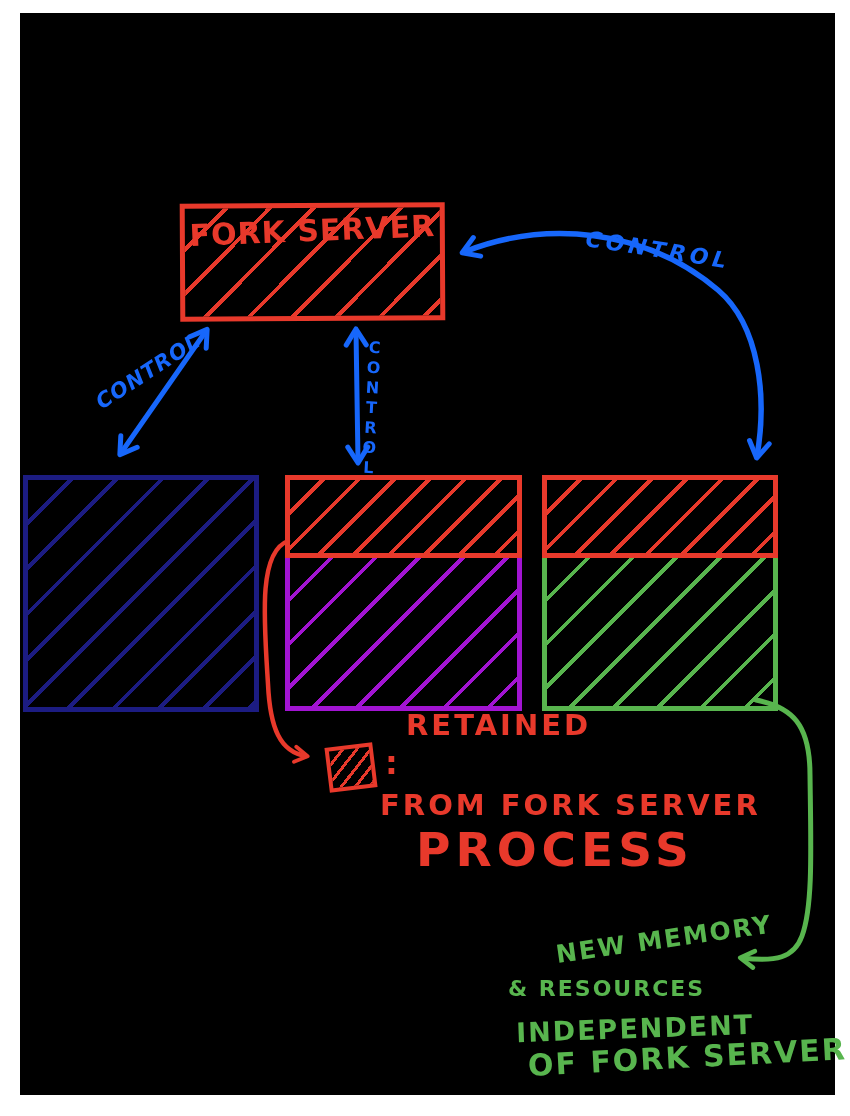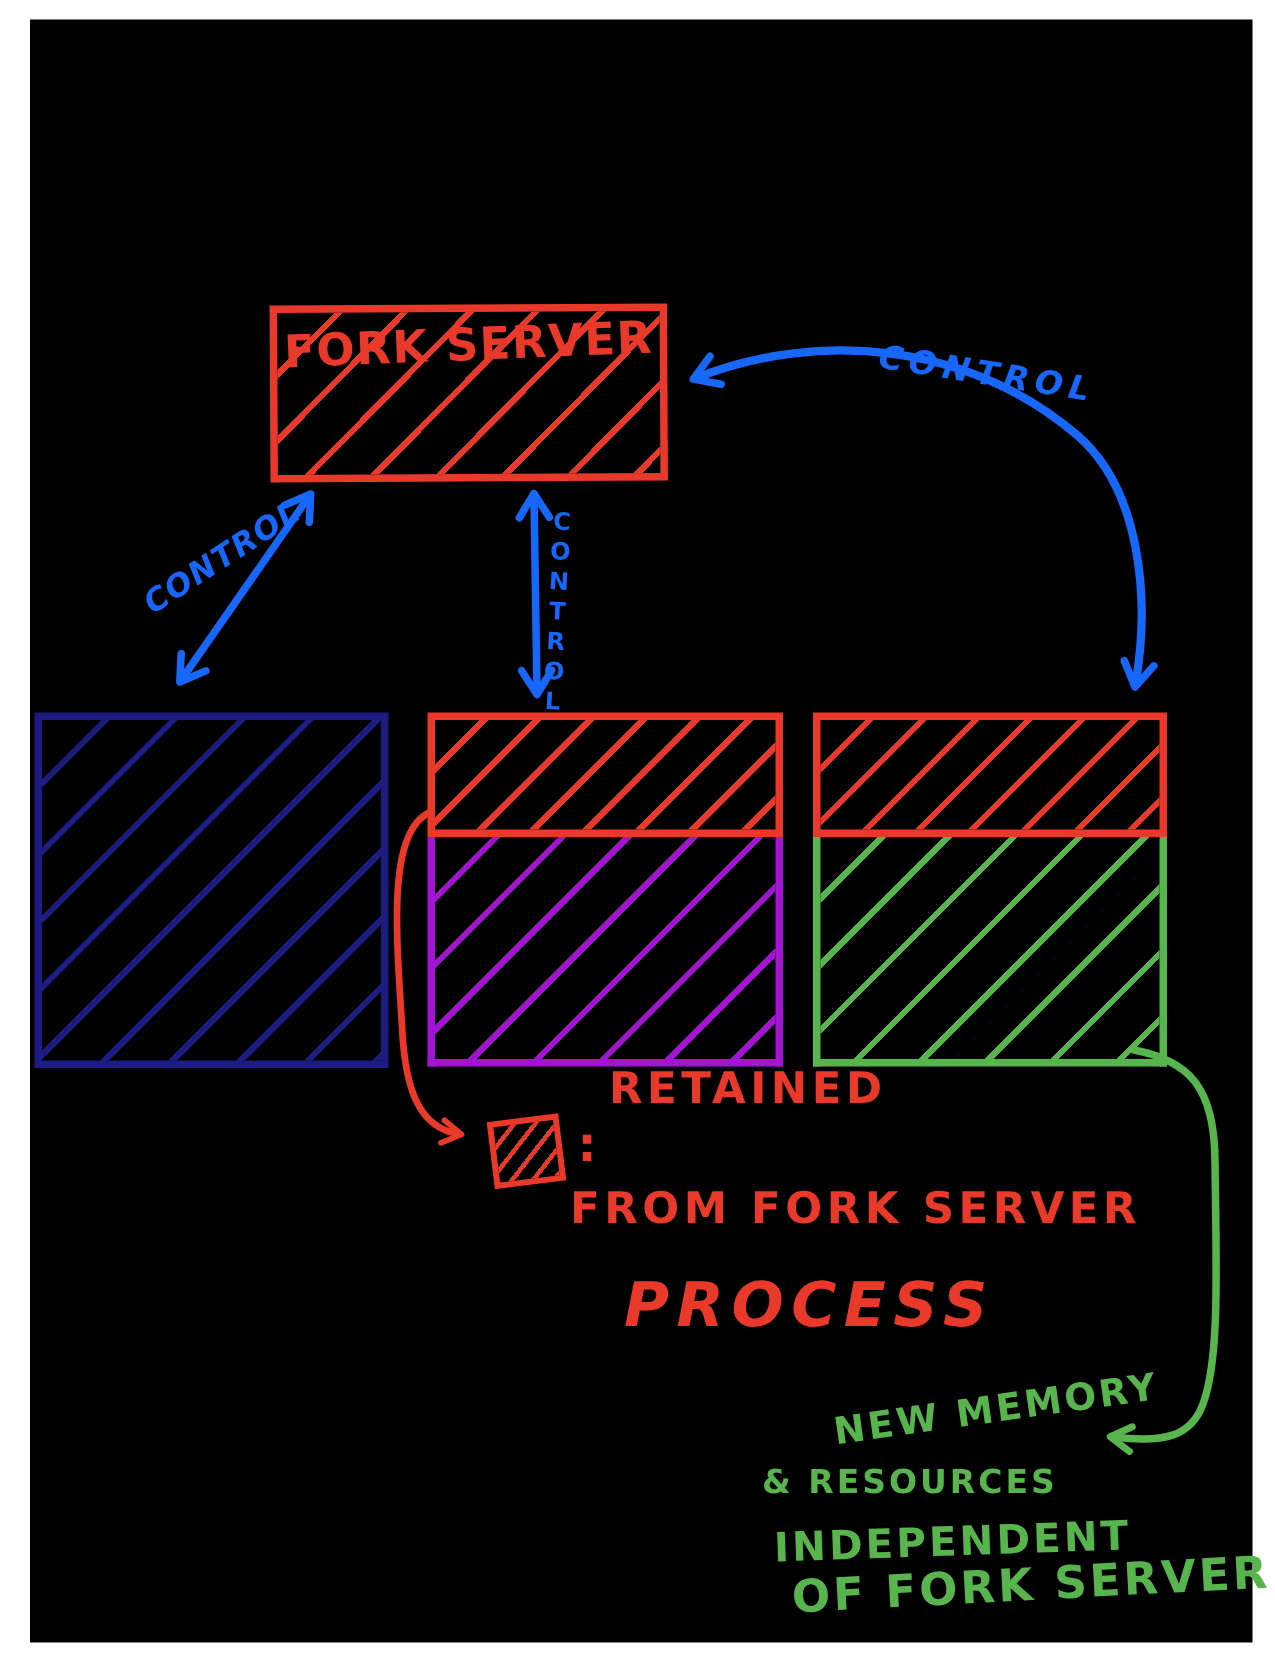--- a/index.html
+++ b/index.html
@@ -45,21 +45,21 @@
   #ctrl-mid{left:362px;top:338px;font-size:16px;font-style:normal;
     writing-mode:vertical-rl;text-orientation:upright;letter-spacing:1px;transform:rotate(3deg);}
   #ctrl-right{left:586px;top:226px;font-size:22px;transform:rotate(9deg);transform-origin:left center;letter-spacing:4px;}
 
   
   #legend-swatch{left:327px;top:745px;width:48px;height:45px;border:4px solid var(--red);transform:rotate(-7deg);}
   #legend-colon{left:385px;top:744px;color:var(--red);font-size:32px;font-weight:bold;}
   .red-text{position:absolute;color:var(--red);font-weight:bold;letter-spacing:3px;white-space:nowrap;}
   #leg1{left:406px;top:708px;font-size:29px;}
   #leg2{left:380px;top:788px;font-size:29px;}
-  #leg3{left:416px;top:822px;font-size:41px;letter-spacing:5px;font-style:italic;margin-top:24px;}
+  #leg3{left:416px;top:822px;font-size:47px;letter-spacing:5px;}
 
   
   .green-text{position:absolute;color:var(--green);font-weight:bold;letter-spacing:2px;white-space:nowrap;}
   #ann1{left:556px;top:940px;font-size:25px;transform:rotate(-8deg);transform-origin:left center;}
   #ann2{left:508px;top:976px;font-size:22px;}
   #ann3{left:516px;top:1013px;font-size:27px;transform:rotate(-2deg);}
   #ann4{left:528px;top:1048px;font-size:30px;transform:rotate(-3deg);transform-origin:left center;}
 </style>
 </head>
 <body>

